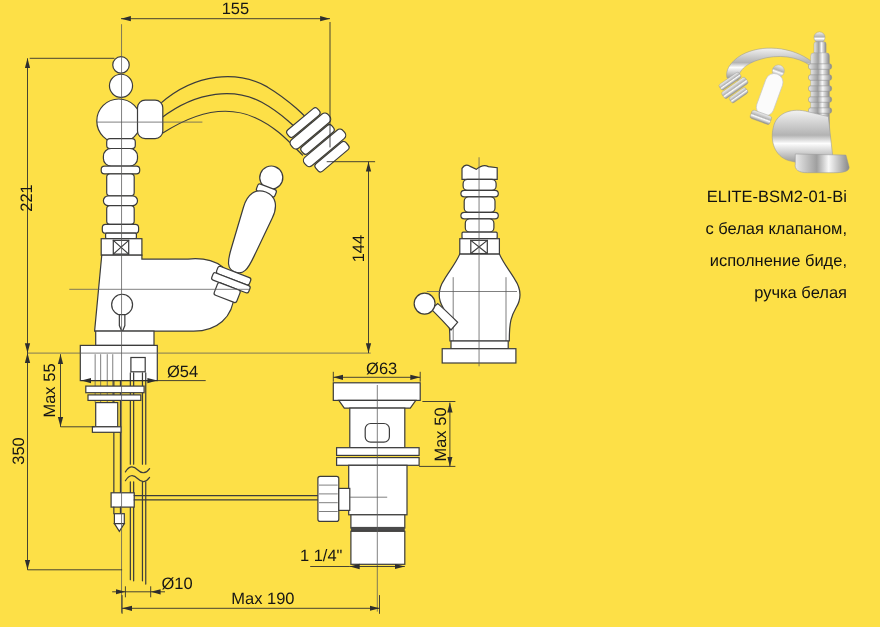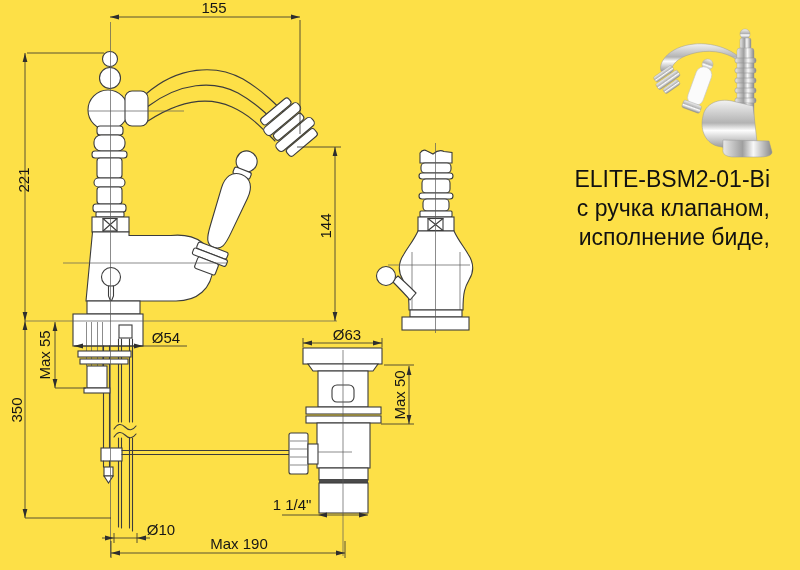--- a/index.html
+++ b/index.html
@@ -8,21 +8,21 @@
   .drawing{position:absolute;left:0;top:0;}
   
   .ln{stroke:#3c3c3c;stroke-width:1.1;fill:none;stroke-linecap:round;}
   .fw{fill:#ffffff;stroke:#3c3c3c;stroke-width:1.1;}
   .thin{stroke:#5a5a5a;stroke-width:0.7;fill:none;}
   .dim{stroke:#2e2e2e;stroke-width:0.8;fill:none;}
   .dimtxt{font:15px "Liberation Sans",sans-serif;fill:#161616;}
   .ridge{stroke:#8e8e8e;stroke-width:0.5;}
   
   .desc{position:absolute;top:165px;right:30px;width:300px;text-align:right;
-        font-family:"Liberation Sans",sans-serif;font-size:23px;font-weight:500;
+        font-family:"Liberation Sans",sans-serif;font-size:15px;font-weight:500;
         line-height:29px;color:#111;}
   .desc div{white-space:nowrap;}
 </style>
 </head>
 <body>
 
 <div class="canvas">
 
 <svg class="drawing" width="800" height="570" viewBox="0 0 800 570">
   <defs>
@@ -250,17 +250,18 @@
     </g>
     <path d="M703,116 C705,104 718,98 732,101 L753,106 L757,142 C757,149 747,152 735,150
              L717,146 C704,142 700,128 703,116 Z" fill="url(#chV)" stroke="#999" stroke-width="0.5"></path>
     <path d="M723,140 L769,141 L772,152 C772,156 766,157 758,157 L734,157
              C726,157 722,154 723,149 Z" fill="url(#chH)" stroke="#999" stroke-width="0.5"></path>
   </g>
 </svg>
 
   <div class="desc">
     <div>ELITE-BSM2-01-Bi</div>
-    <div>с ручка клапаном,</div>
+    <div>с белая клапаном,</div>
     <div>исполнение биде,</div>
+    <div>ручка белая</div>
   </div>
 
 </div>
 
 </body></html>

